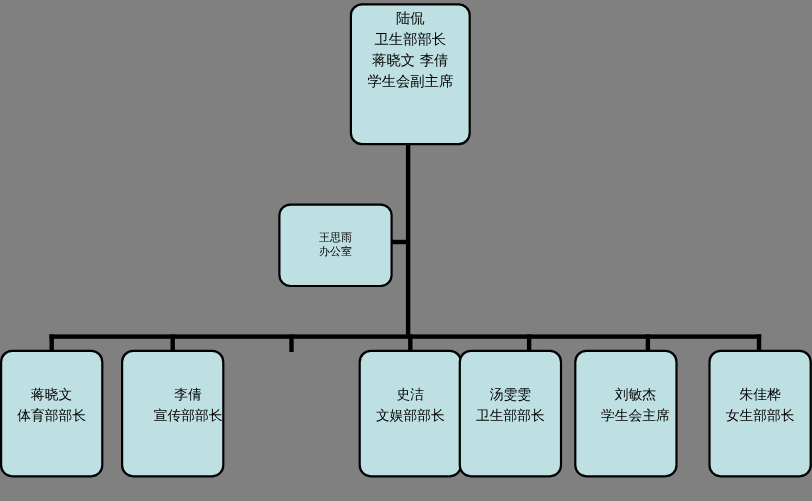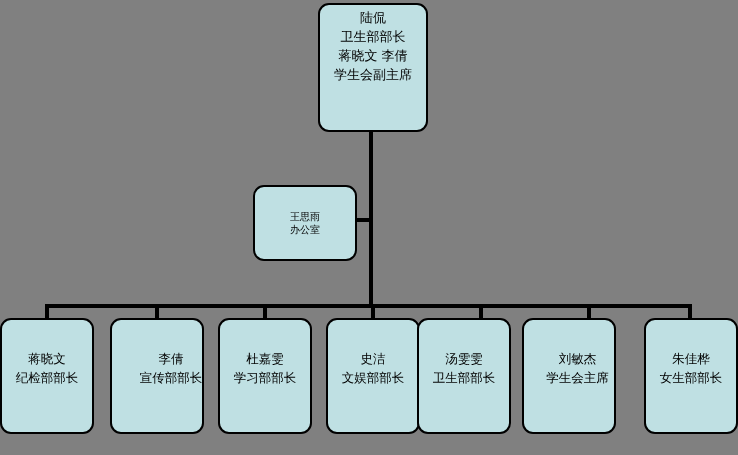--- a/index.html
+++ b/index.html
@@ -92,32 +92,28 @@
     <span class="line">学生会副主席</span>
   </div>
 
   <div class="node" id="node-office">
     <span class="line">王思雨</span>
     <span class="line">办公室</span>
   </div>
 
   <div class="node dept" style="left:0px;">
     <span class="line">蒋晓文</span>
-    <span class="line">纪检部部长</span>
+    <span class="line">体育部部长</span>
   </div>
 
   <div class="node dept" style="left:110px;padding-left:28px;">
     <span class="line">李倩</span>
     <span class="line">宣传部部长</span>
   </div>
 
-  <div class="node dept" style="left:218px;">
-    <span class="line">杜嘉雯</span>
-    <span class="line">学习部部长</span>
-  </div>
 
   <div class="node dept" style="left:326px;">
     <span class="line">史洁</span>
     <span class="line">文娱部部长</span>
   </div>
 
   <div class="node dept" style="left:417px;">
     <span class="line">汤雯雯</span>
     <span class="line">卫生部部长</span>
   </div>

